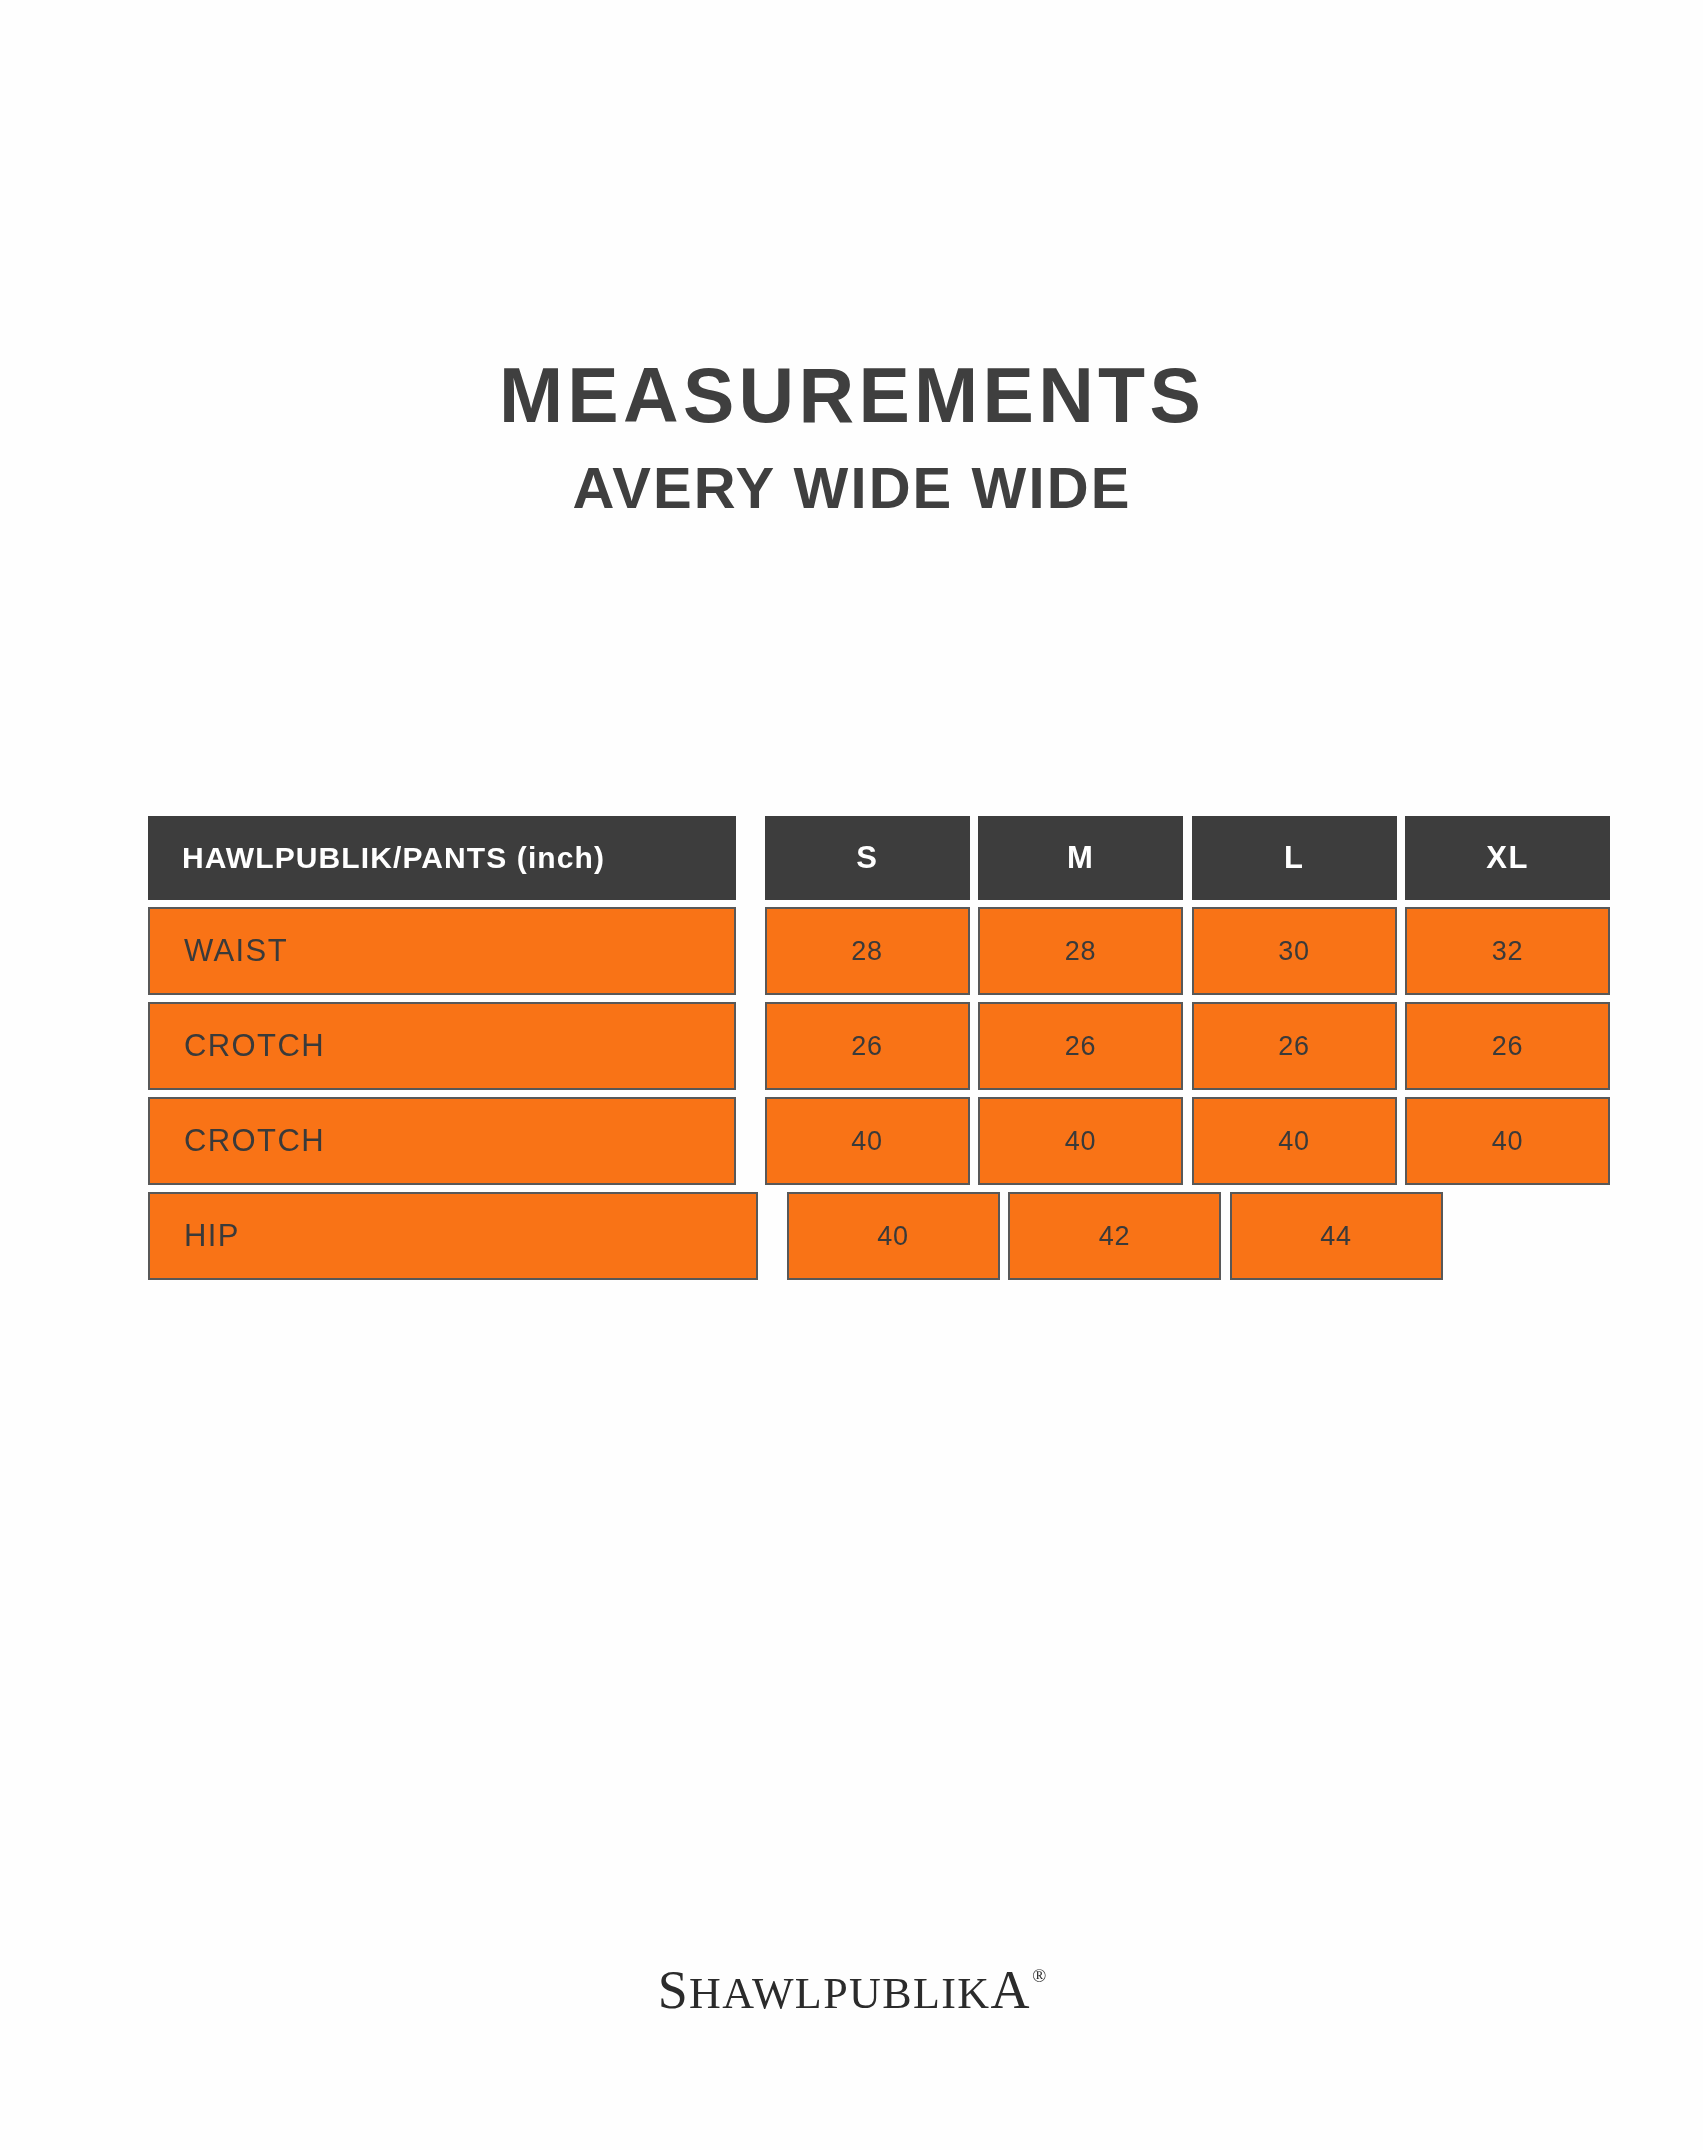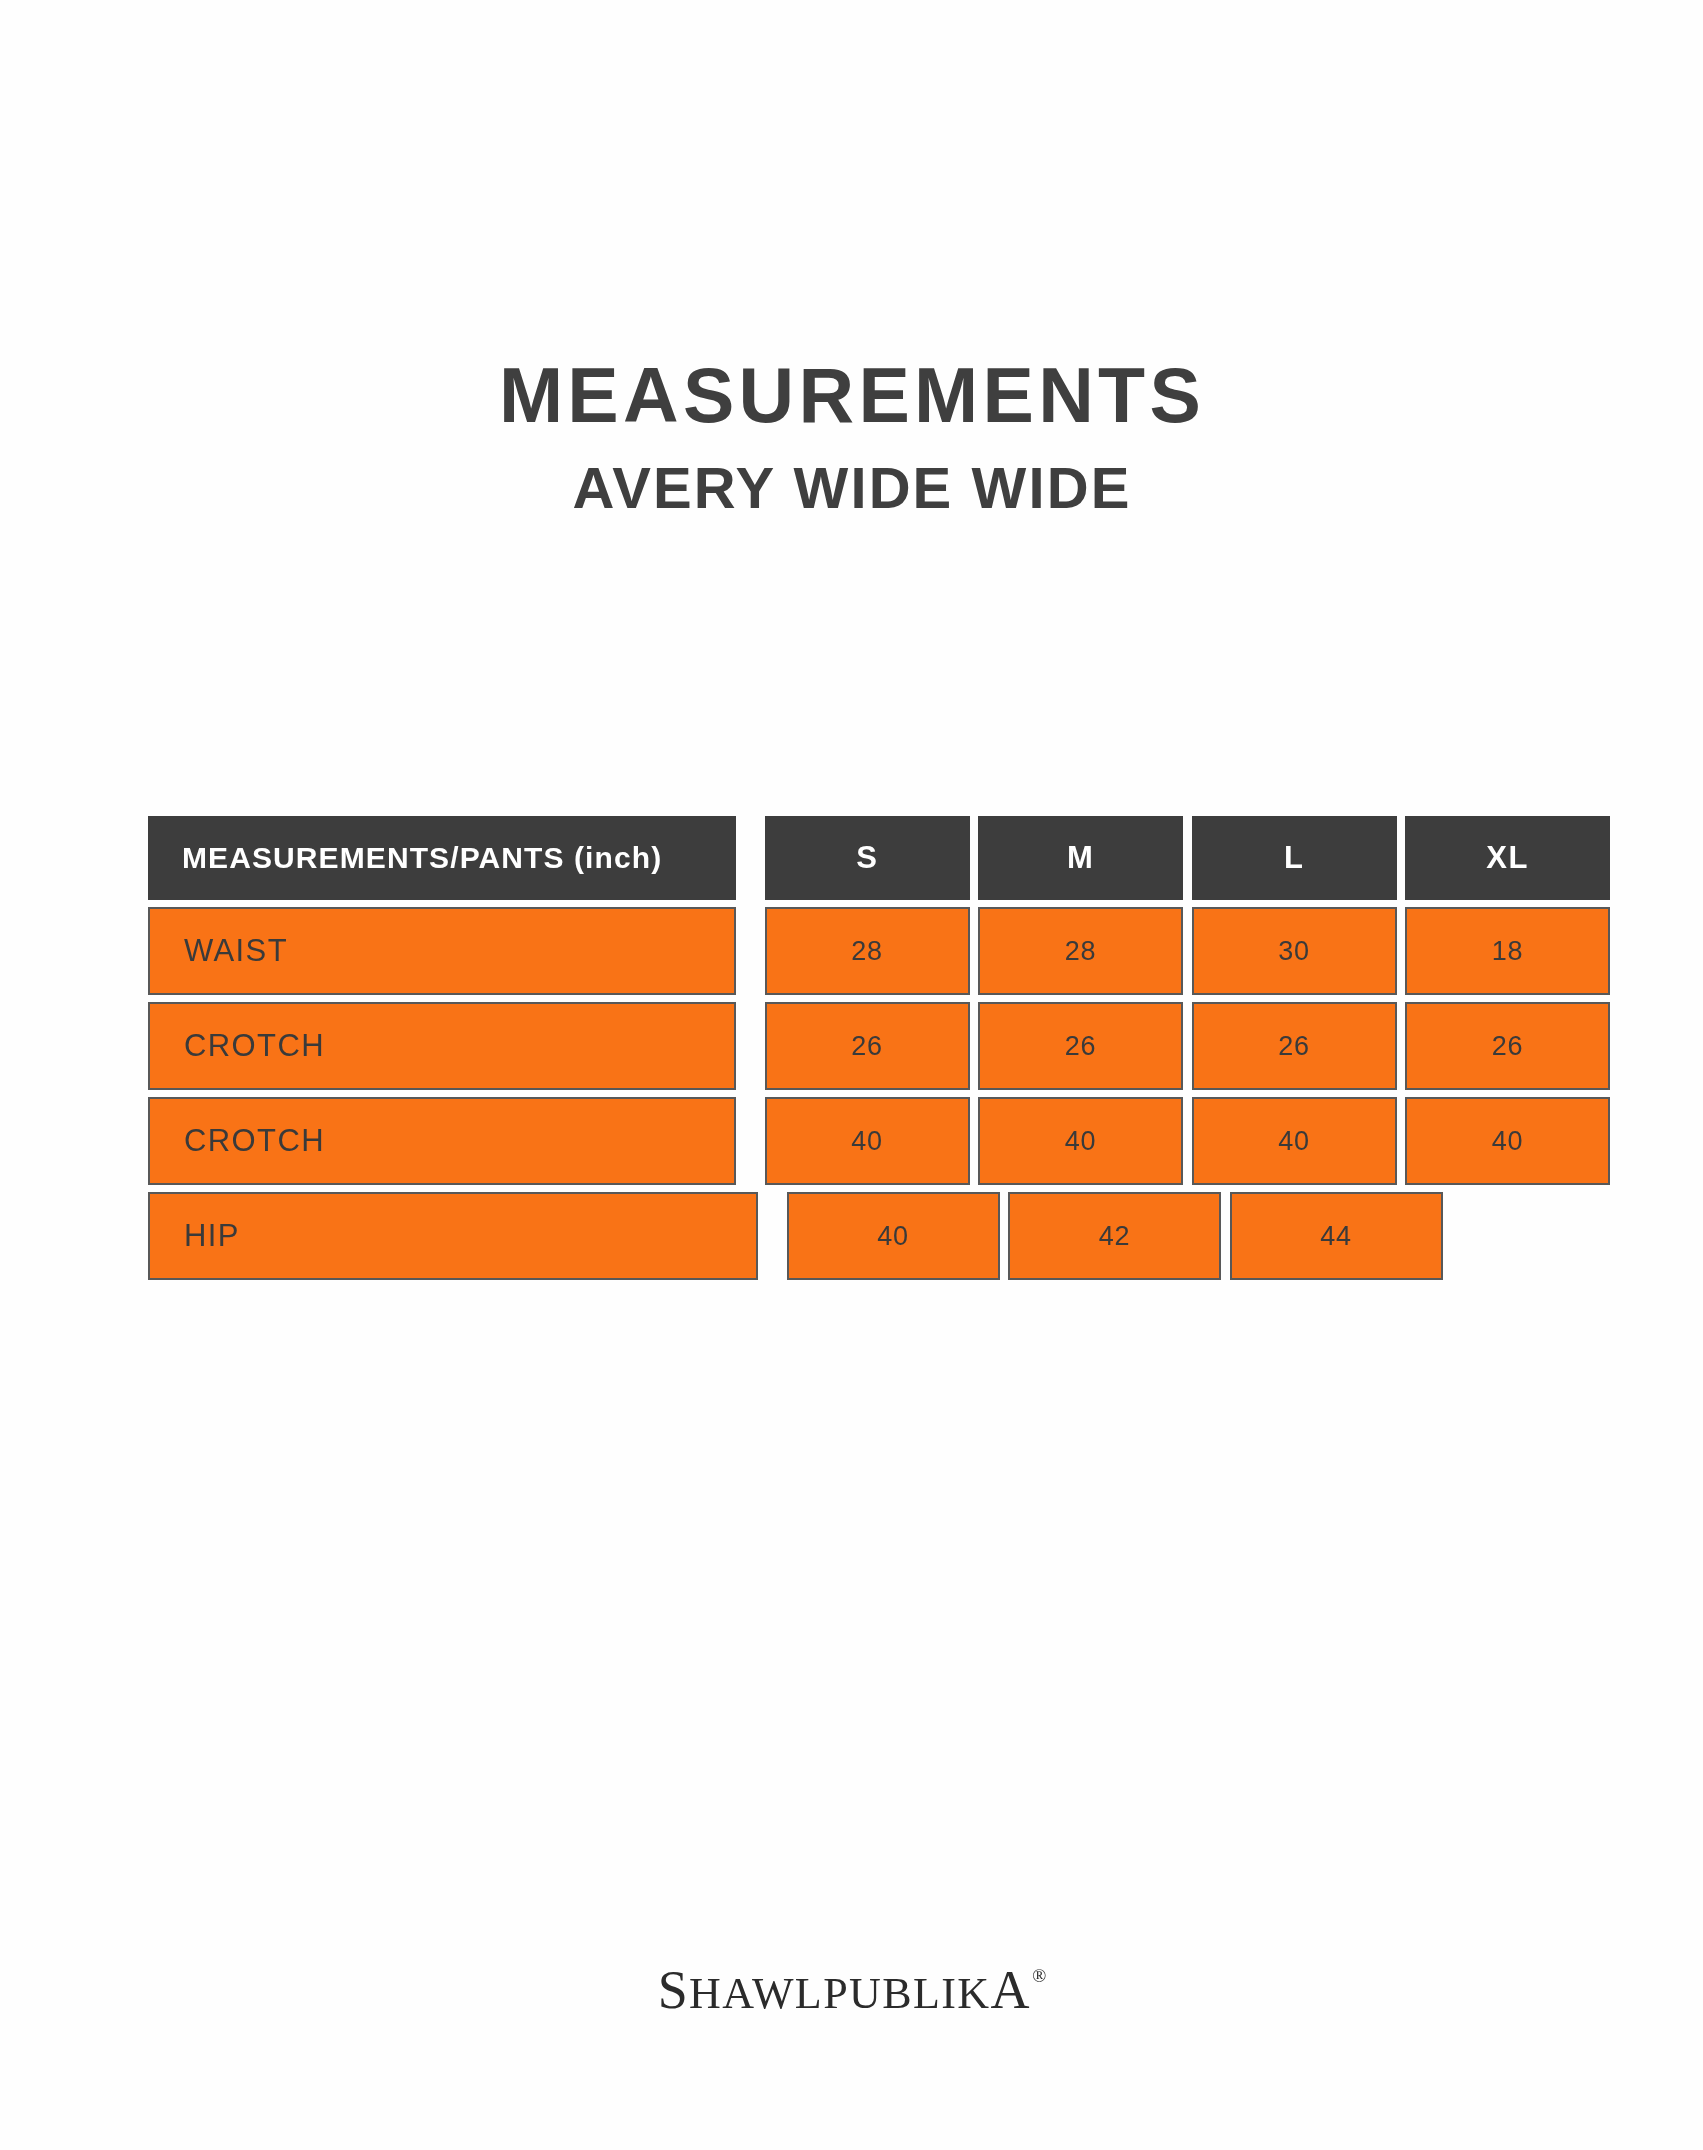--- a/index.html
+++ b/index.html
@@ -146,35 +146,35 @@
 <div class="page">
 
   <div class="titles">
     <h1 class="title-main">MEASUREMENTS</h1>
     <h2 class="title-sub">AVERY WIDE WIDE</h2>
   </div>
 
   <div class="table-wrap">
 
     <div class="t-row header">
-      <div class="cell-label">MEASUREMENTS/PANTS (inch)</div>
+      <div class="cell-label">HAWLPUBLIK/PANTS (inch)</div>
       <div class="gap"></div>
       <div class="cell-size">S</div>
       <div class="cell-size">M</div>
       <div class="cell-size">L</div>
       <div class="cell-size">XL</div>
     </div>
 
     <div class="t-row body-row">
       <div class="cell-label">WAIST</div>
       <div class="gap"></div>
       <div class="cell-size">28</div>
       <div class="cell-size">28</div>
       <div class="cell-size">30</div>
-      <div class="cell-size">18</div>
+      <div class="cell-size">32</div>
     </div>
 
     <div class="t-row body-row">
       <div class="cell-label">CROTCH</div>
       <div class="gap"></div>
       <div class="cell-size">26</div>
       <div class="cell-size">26</div>
       <div class="cell-size">26</div>
       <div class="cell-size">26</div>
     </div>

